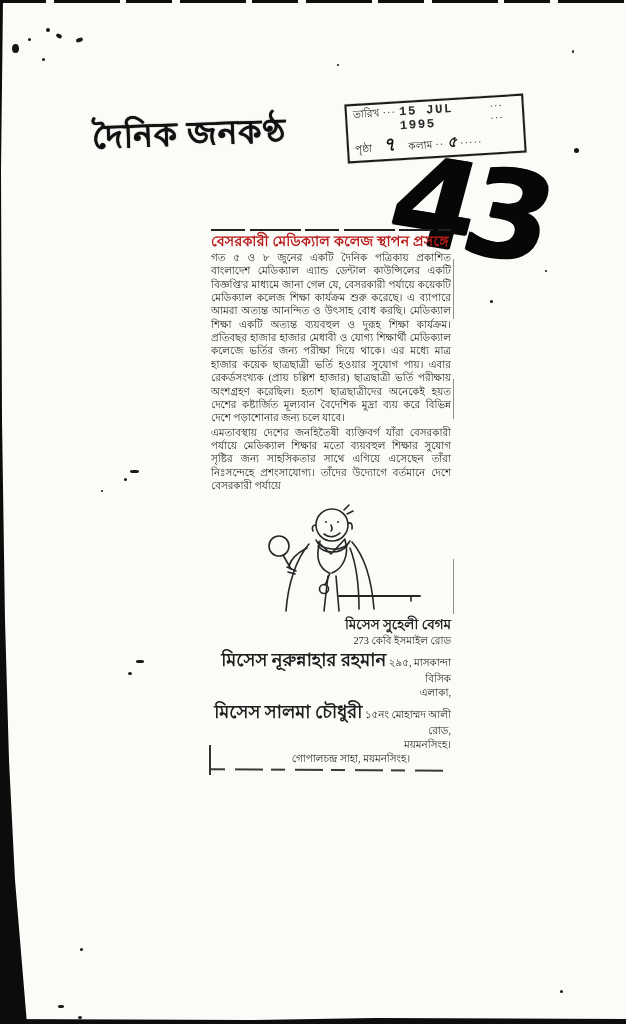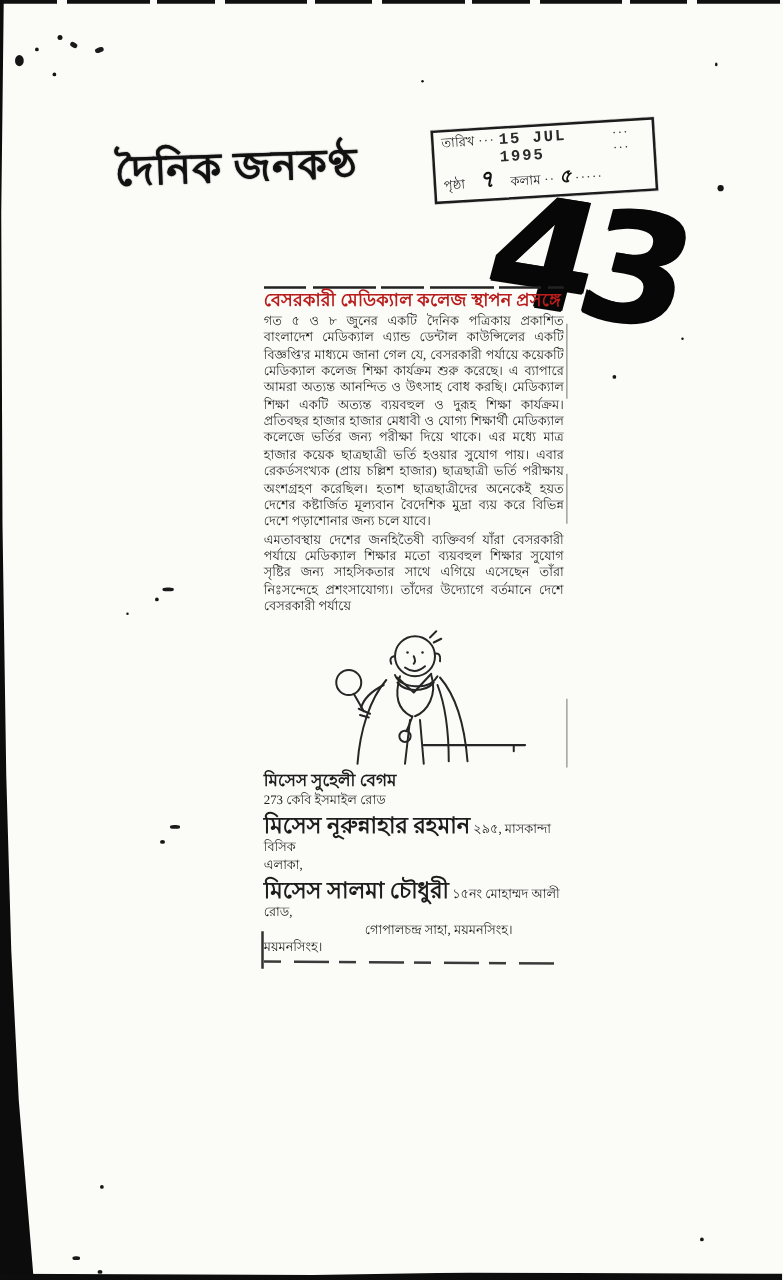--- a/index.html
+++ b/index.html
@@ -73,21 +73,21 @@
     font-size:14.2px;font-weight:bold;line-height:1.25;
     letter-spacing:0.2px;color:#b91c1c;white-space:nowrap;
   }
   .bodytext{
     font-size:10.3px;line-height:1.3;text-align:justify;color:#1d1d1d;
   }
   .bodytext + .bodytext{margin-top:1px;}
   .cartoon-wrap{width:184px;margin:3px auto 2px auto;}
   .cartoon-wrap svg{display:block;}
   .sigblock{margin-top:2px;font-size:10.3px;line-height:1.35;color:#1d1d1d;}
-  .sigrow{}
+  .sigrow{text-align:right;}
   .signame{font-weight:bold;font-size:18px;}
   .signame-lg{font-weight:bold;font-size:13.5px;}
   .sig-center{text-align:center;padding-left:40px;}
   .clip-corner{
     position:absolute;left:-2px;bottom:-4px;width:2px;height:30px;background:#333;
   }
   .clip-rule-bottom{
     margin-top:3px;height:2px;transform:rotate(0.4deg);
     background:repeating-linear-gradient(90deg,#3a3a3a 0 14px,transparent 14px 24px,#3a3a3a 24px 52px,transparent 52px 60px);
   }
@@ -207,23 +207,23 @@
       <span class="signame">মিসেস নূরুন্নাহার রহমান</span>
       <span>২৯৫, মাসকান্দা বিসিক</span>
     </div>
     <div class="sigrow">
       <span>এলাকা,</span>
     </div>
     <div class="sigrow">
       <span class="signame">মিসেস সালমা চৌধুরী</span>
       <span>১৫নং মোহাম্মদ আলী রোড,</span>
     </div>
+    <div class="sigrow">
+      <span>ময়মনসিংহ।</span>
+    </div>
     <div class="sigrow sig-center">
       <span>গোপালচন্দ্র সাহা, ময়মনসিংহ।</span>
-    </div>
-    <div class="sigrow">
-      <span>ময়মনসিংহ।</span>
     </div>
   </div>
 
   <div class="clip-corner"></div>
   <div class="clip-rule-bottom"></div>
 </div>
 
 </body></html>

